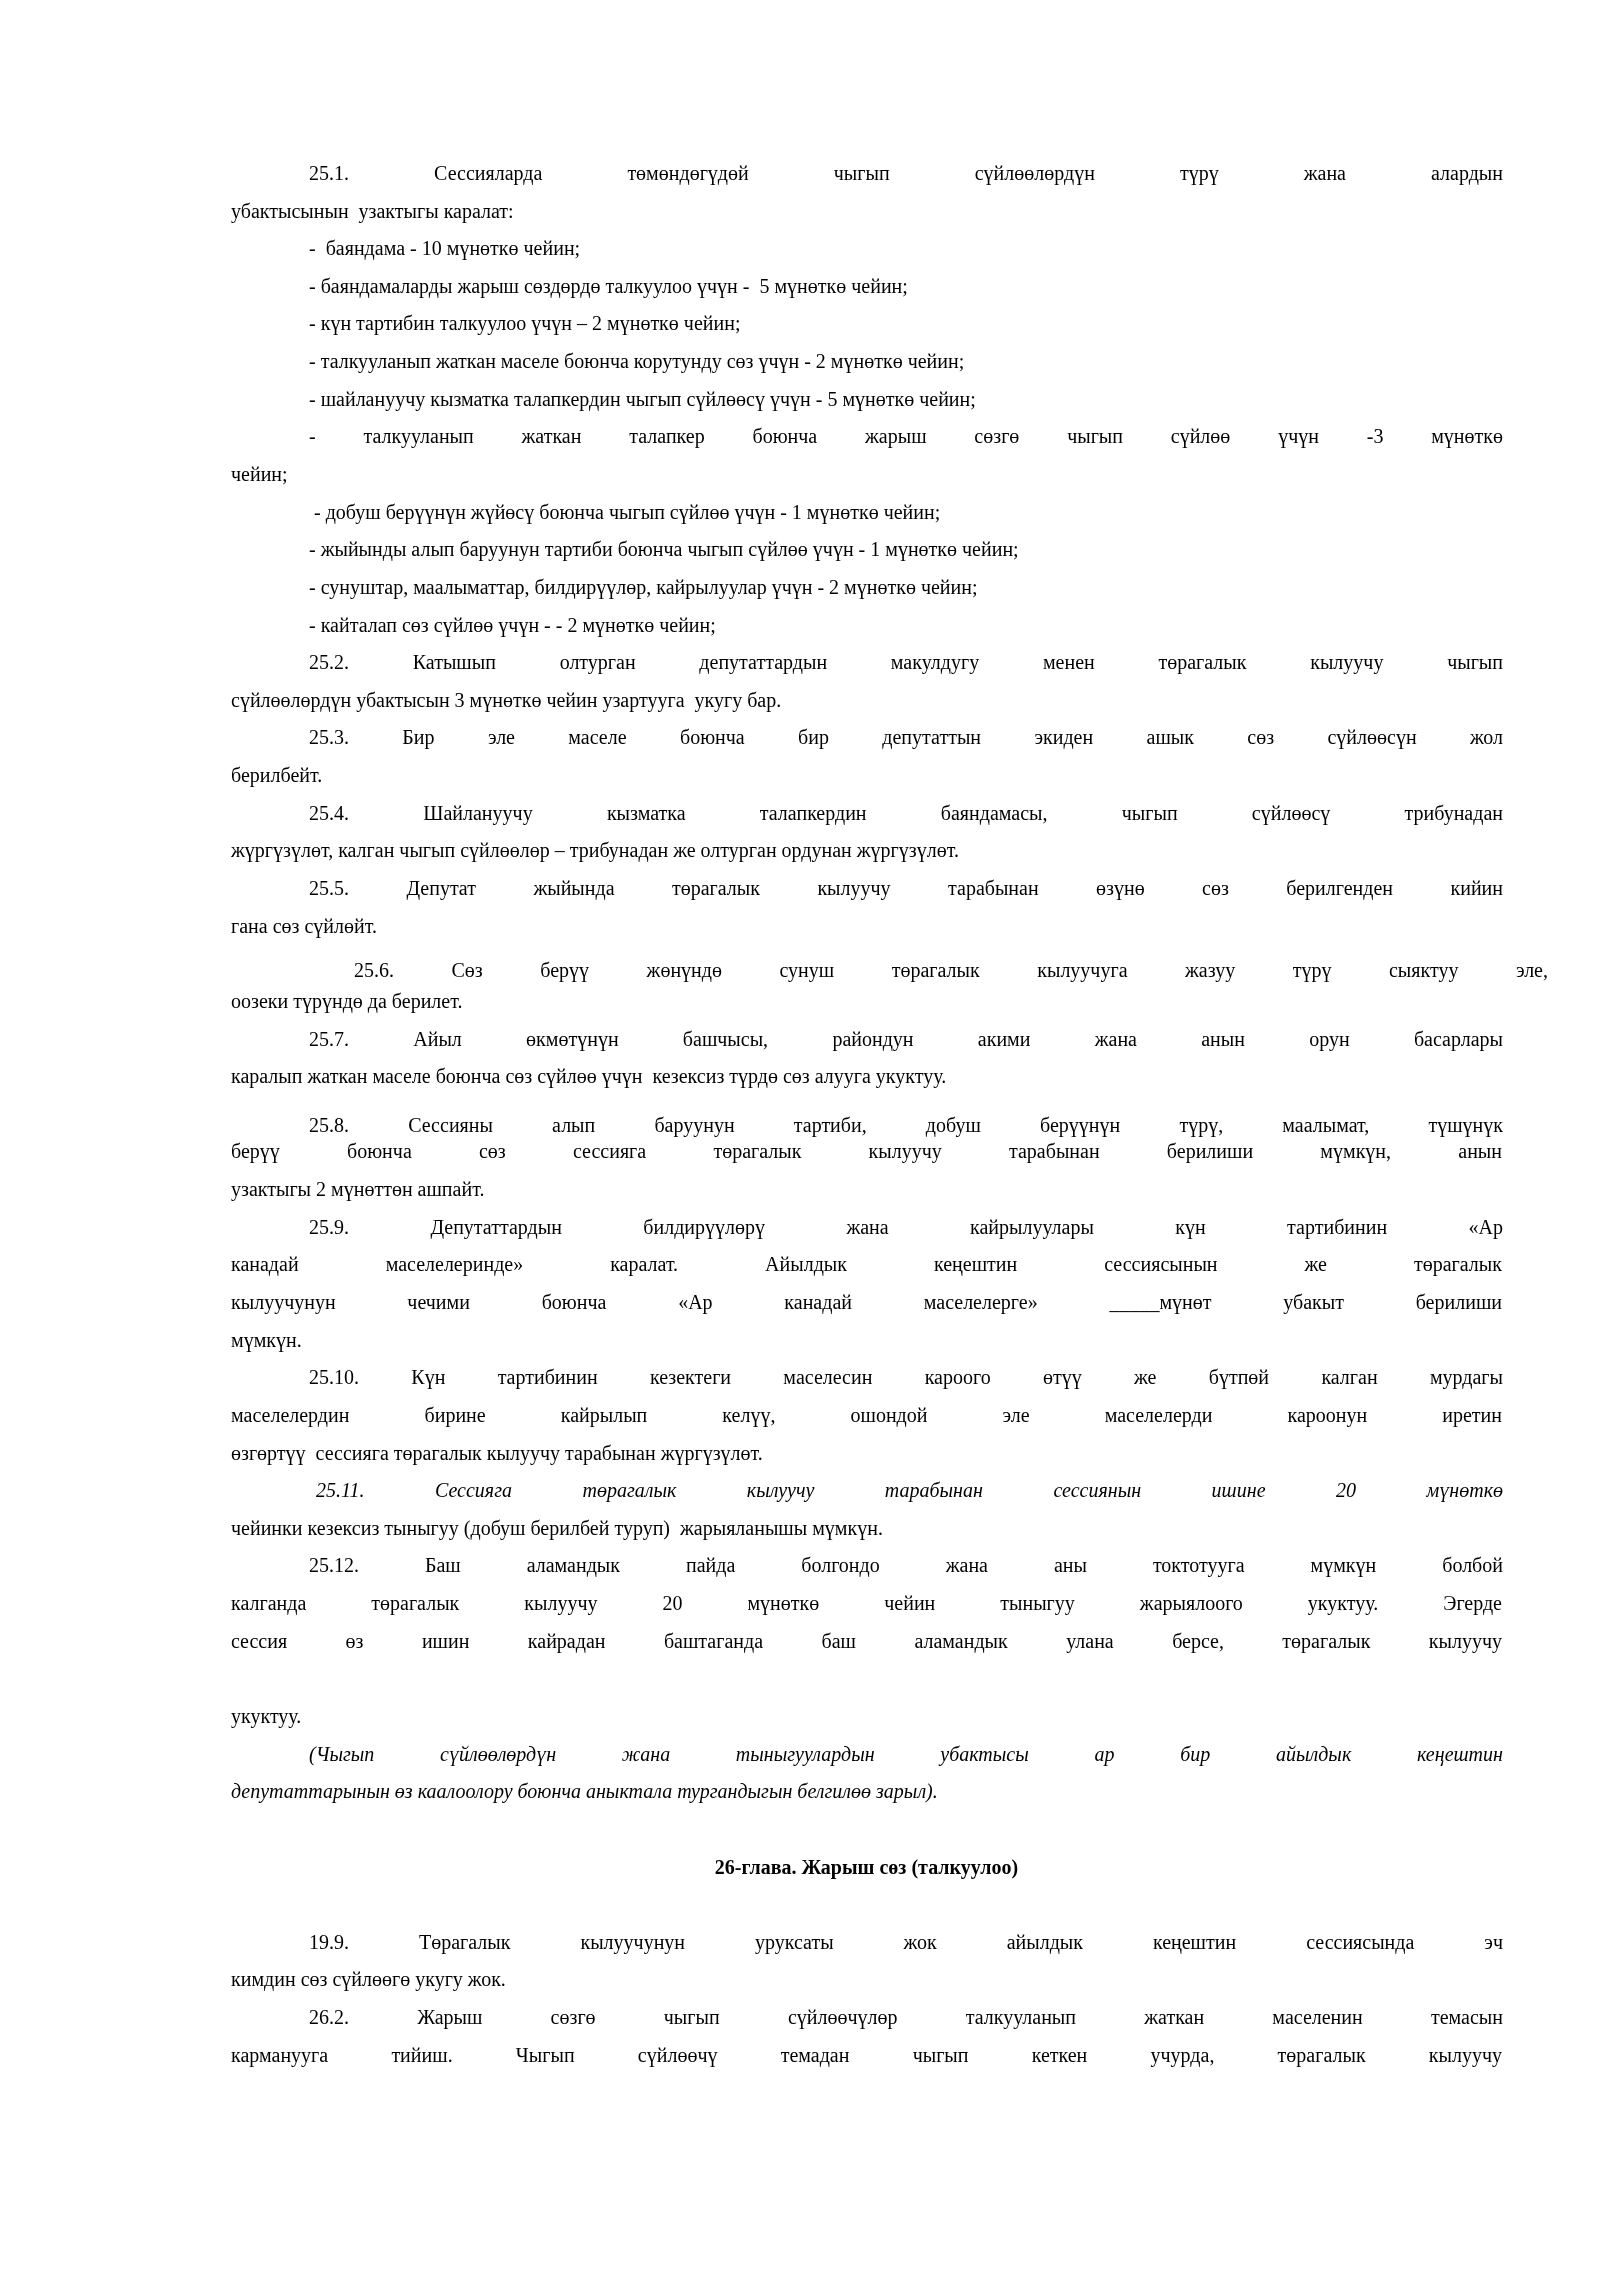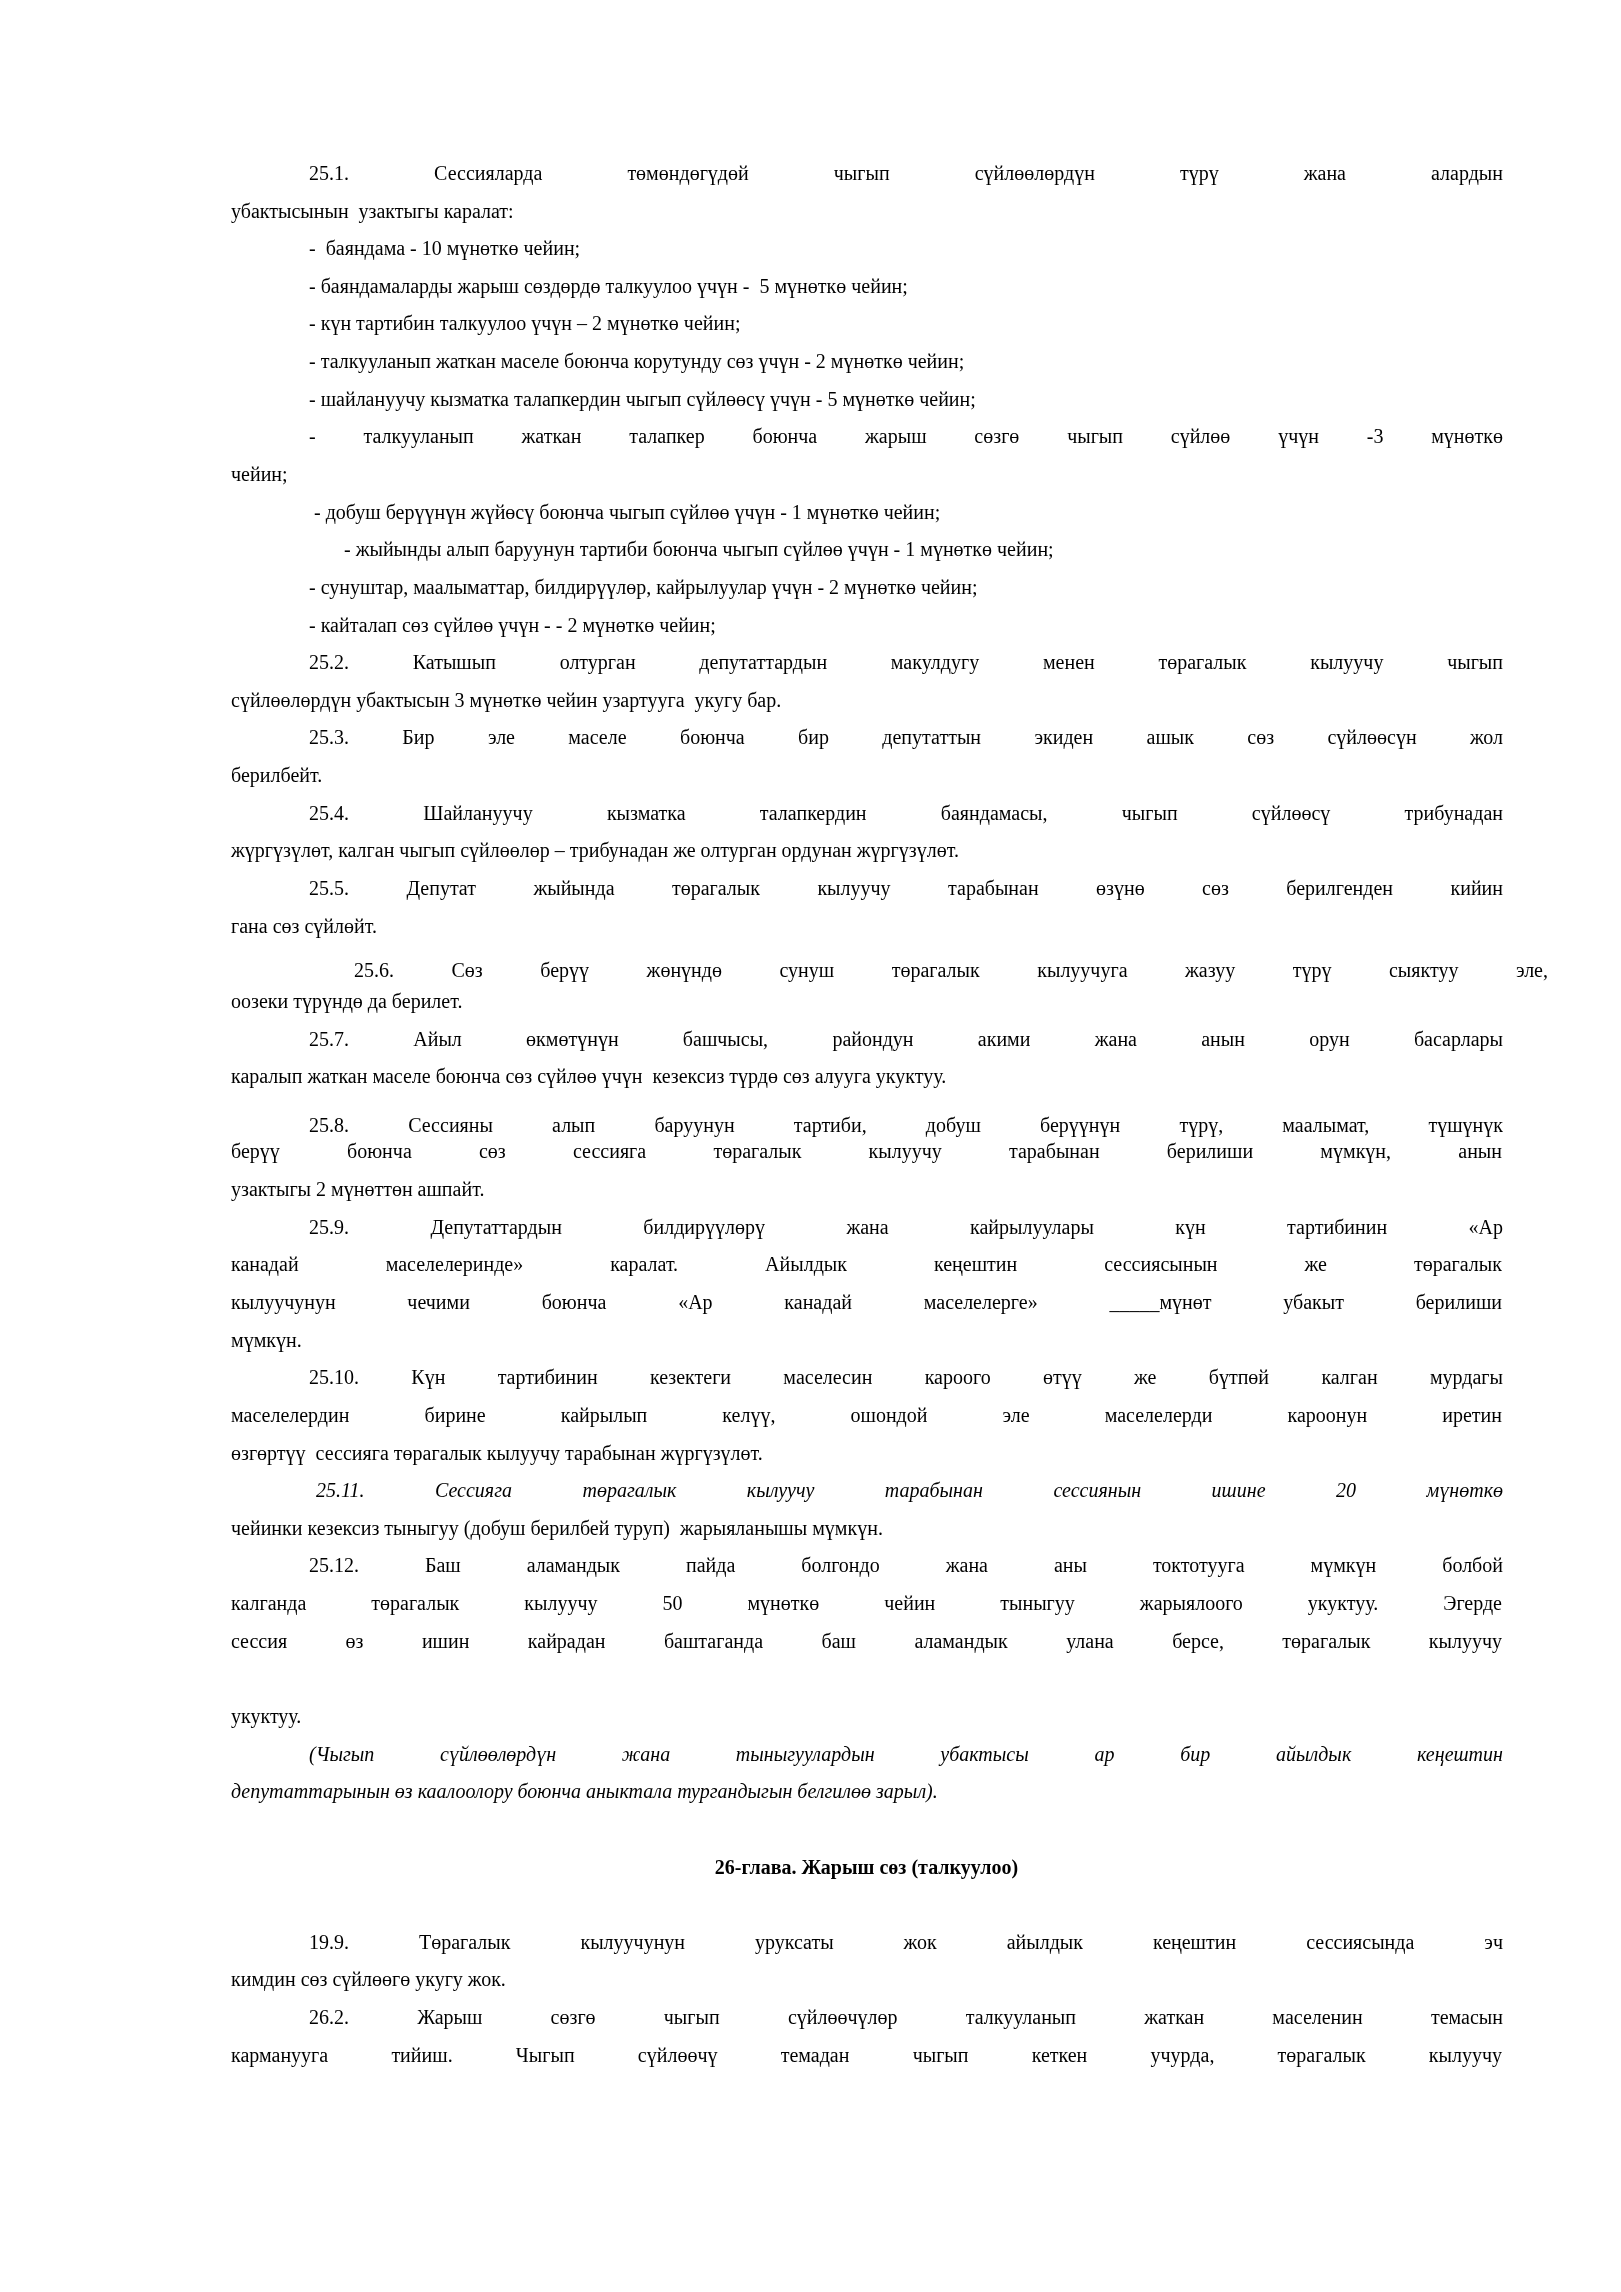--- a/index.html
+++ b/index.html
@@ -32,21 +32,21 @@
     <div class="line indent justify" style="top: 155px;">25.1.  Сессияларда  төмөндөгүдөй  чыгып  сүйлөөлөрдүн  түрү  жана  алардын</div>
     <div class="line" style="top: 193px;">убактысынын  узактыгы каралат:</div>
     <div class="line indent" style="top: 230px;">-  баяндама - 10 мүнөткө чейин;</div>
     <div class="line indent" style="top: 268px;">- баяндамаларды жарыш сөздөрдө талкуулоо үчүн -  5 мүнөткө чейин;</div>
     <div class="line indent" style="top: 305px;">- күн тартибин талкуулоо үчүн – 2 мүнөткө чейин;</div>
     <div class="line indent" style="top: 343px;">- талкууланып жаткан маселе боюнча корутунду сөз үчүн - 2 мүнөткө чейин;</div>
     <div class="line indent" style="top: 381px;">- шайлануучу кызматка талапкердин чыгып сүйлөөсү үчүн - 5 мүнөткө чейин;</div>
     <div class="line indent justify" style="top: 418px;">- талкууланып жаткан талапкер боюнча жарыш сөзгө чыгып сүйлөө үчүн -3 мүнөткө</div>
     <div class="line" style="top: 456px;">чейин;</div>
     <div class="line indent" style="top: 494px;"> - добуш берүүнүн жүйөсү боюнча чыгып сүйлөө үчүн - 1 мүнөткө чейин;</div>
-    <div class="line indent" style="top: 531px; margin-left: 35px;">- жыйынды алып баруунун тартиби боюнча чыгып сүйлөө үчүн - 1 мүнөткө чейин;</div>
+    <div class="line indent" style="top: 531px;">- жыйынды алып баруунун тартиби боюнча чыгып сүйлөө үчүн - 1 мүнөткө чейин;</div>
     <div class="line indent" style="top: 569px;">- сунуштар, маалыматтар, билдирүүлөр, кайрылуулар үчүн - 2 мүнөткө чейин;</div>
     <div class="line indent" style="top: 607px;">- кайталап сөз сүйлөө үчүн - - 2 мүнөткө чейин;</div>
     <div class="line indent justify" style="top: 644px;">25.2. Катышып олтурган депутаттардын макулдугу менен төрагалык кылуучу чыгып</div>
     <div class="line" style="top: 682px;">сүйлөөлөрдүн убактысын 3 мүнөткө чейин узартууга  укугу бар.</div>
     <div class="line indent justify" style="top: 719px;">25.3. Бир эле маселе боюнча бир депутаттын экиден ашык  сөз сүйлөөсүн жол</div>
     <div class="line" style="top: 757px;">берилбейт.</div>
     <div class="line indent justify" style="top: 795px;">25.4. Шайлануучу кызматка талапкердин баяндамасы, чыгып сүйлөөсү трибунадан</div>
     <div class="line" style="top: 832px;">жүргүзүлөт, калган чыгып сүйлөөлөр – трибунадан же олтурган ордунан жүргүзүлөт.</div>
     <div class="line indent justify" style="top: 870px;">25.5. Депутат жыйында төрагалык кылуучу тарабынан  өзүнө сөз берилгенден кийин</div>
     <div class="line" style="top: 908px;">гана сөз сүйлөйт.</div>
@@ -60,21 +60,21 @@
     <div class="line indent justify" style="top: 1209px;">25.9. Депутаттардын билдирүүлөрү жана кайрылуулары күн тартибинин «Ар</div>
     <div class="line justify" style="top: 1246px;">канадай маселелеринде» каралат. Айылдык кеңештин сессиясынын же төрагалык</div>
     <div class="line justify" style="top: 1284px;">кылуучунун чечими боюнча «Ар канадай маселелерге»  _____мүнөт убакыт берилиши</div>
     <div class="line" style="top: 1322px;">мүмкүн.</div>
     <div class="line indent justify" style="top: 1359px;">25.10. Күн тартибинин кезектеги маселесин кароого өтүү  же бүтпөй калган мурдагы</div>
     <div class="line justify" style="top: 1397px;">маселелердин  бирине кайрылып келүү, ошондой эле маселелерди кароонун иретин</div>
     <div class="line" style="top: 1435px;">өзгөртүү  сессияга төрагалык кылуучу тарабынан жүргүзүлөт.</div>
     <div class="line indent2 justify" style="top: 1472px; font-style: italic;">25.11. Сессияга төрагалык кылуучу тарабынан сессиянын ишине 20 мүнөткө</div>
     <div class="line" style="top: 1510px;">чейинки кезексиз тыныгуу (добуш берилбей туруп)  жарыяланышы мүмкүн.</div>
     <div class="line indent justify" style="top: 1547px;">25.12.   Баш аламандык пайда болгондо жана аны токтотууга мүмкүн болбой</div>
-    <div class="line justify" style="top: 1585px;">калганда төрагалык кылуучу 50 мүнөткө чейин тыныгуу жарыялоого укуктуу. Эгерде</div>
+    <div class="line justify" style="top: 1585px;">калганда төрагалык кылуучу 20 мүнөткө чейин тыныгуу жарыялоого укуктуу. Эгерде</div>
     <div class="line justify" style="top: 1623px;">сессия өз ишин кайрадан баштаганда баш аламандык улана берсе, төрагалык кылуучу</div>
     <div class="line" style="top: 1698px;">укуктуу.</div>
     <div class="line indent justify italic" style="top: 1736px;"> (Чыгып сүйлөөлөрдүн жана тыныгуулардын убактысы ар бир айылдык кеңештин</div>
     <div class="line italic" style="top: 1773px;">депутаттарынын өз каалоолору боюнча аныктала тургандыгын белгилөө зарыл).</div>
     <div class="line heading" style="top: 1849px;">26-глава. Жарыш сөз (талкуулоо)</div>
     <div class="line indent justify" style="top: 1924px;">19.9. Төрагалык кылуучунун уруксаты жок  айылдык кеңештин сессиясында эч</div>
     <div class="line" style="top: 1961px;">кимдин сөз сүйлөөгө укугу жок.</div>
     <div class="line indent justify" style="top: 1999px;">26.2.  Жарыш сөзгө чыгып сүйлөөчүлөр  талкууланып жаткан маселенин темасын</div>
     <div class="line justify" style="top: 2037px;">кармануугa тийиш. Чыгып сүйлөөчү темадан чыгып кеткен учурда, төрагалык кылуучу</div>
   </div>

